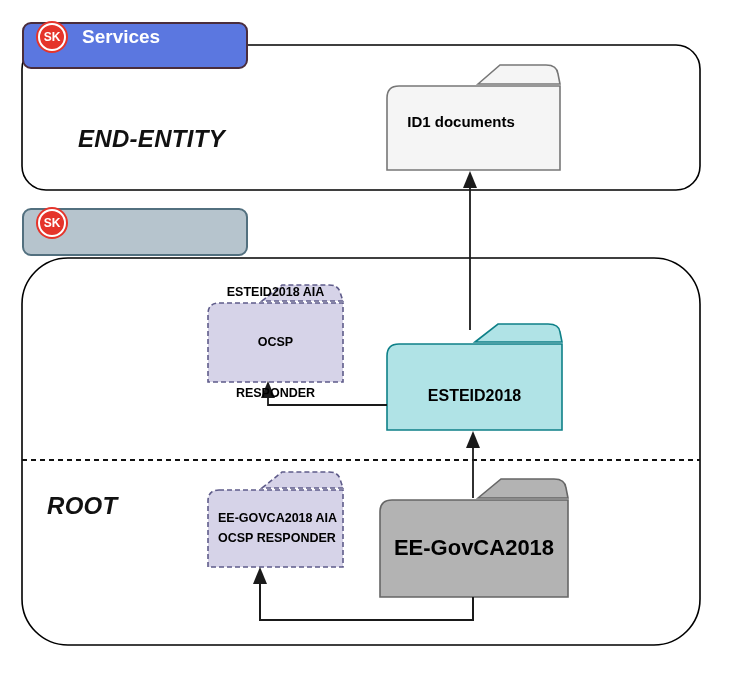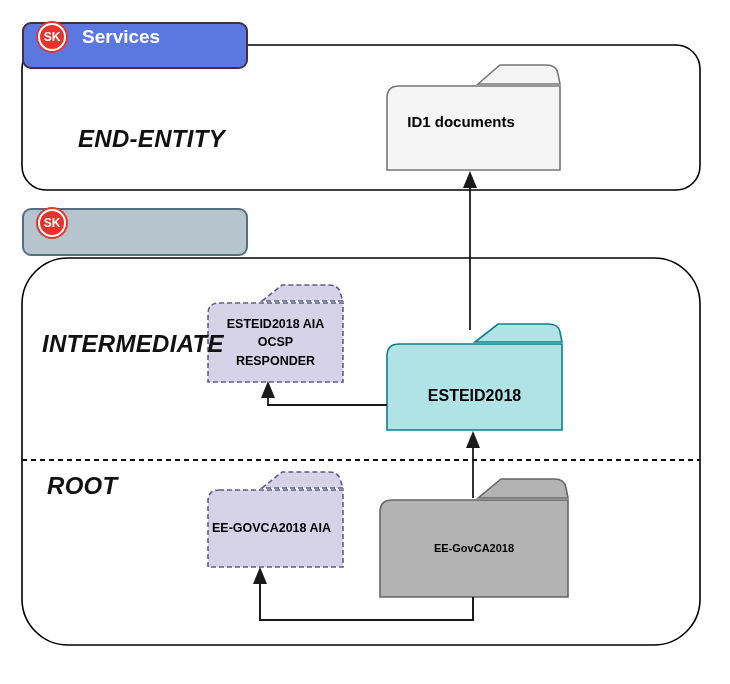--- a/index.html
+++ b/index.html
@@ -23,34 +23,34 @@
        flex:0 0 32px;}
   .sk-badge::after{content:"";position:absolute;inset:2px;border:2px solid #fff;
        border-radius:50%;}
   .sk-badge span{font-size:12px;font-weight:bold;color:#fff;letter-spacing:0;}
 
   
   .tier{position:absolute;font-weight:bold;font-style:italic;font-size:24px;
         color:#111;z-index:4;letter-spacing:.3px;}
   .tier-end{left:78px;top:125px;}
   .tier-intermediate{left:42px;top:330px;}
-  .tier-root{left:47px;top:472px;}
+  .tier-root{left:47px;top:492px;}
 
   
   .flabel{position:absolute;display:flex;flex-direction:column;
         align-items:center;justify-content:center;text-align:center;
         font-weight:bold;color:#000;z-index:4;box-sizing:border-box;}
   .flabel-id1{left:387px;top:86px;width:148px;height:70px;font-size:15px;}
   .flabel-esteid{left:387px;top:344px;width:175px;height:104px;font-size:16px;}
-  .flabel-govca{left:380px;top:500px;width:188px;height:96px;font-size:11px;}
+  .flabel-govca{left:380px;top:500px;width:188px;height:96px;font-size:22px;}
   .flabel-esteid-aia{left:208px;top:303px;width:135px;height:79px;
-        font-size:12.5px;line-height:1.45;}
+        font-size:12.5px;line-height:1.45;gap:32px;}
   .flabel-govca-aia{left:208px;top:490px;width:135px;height:77px;
         font-size:12.5px;line-height:1.55;align-items:flex-start;
-        text-align:left;padding-left:4px;}
+        text-align:left;padding-left:10px;}
 </style>
 </head>
 <body>
 
 <div class="canvas">
 
   <svg class="layer" width="730" height="684" viewBox="0 0 730 684">
 
     <rect x="22" y="45" width="678" height="145" rx="24" ry="24" fill="#ffffff" stroke="#000000" stroke-width="1.6"></rect>
 
@@ -111,32 +111,32 @@
     <span>Services</span>
   </div>
 
   <div class="tag tag-pki">
     <span class="sk-badge">
       <span>SK</span>
     </span>
   </div>
 
   <div class="tier tier-end">END-ENTITY</div>
-  <div class="tier tier-intermediate">INTERMEDIATE</div>
   <div class="tier tier-root">ROOT</div>
 
   <div class="flabel flabel-id1">ID1 documents</div>
 
   <div class="flabel flabel-esteid">ESTEID2018</div>
 
   <div class="flabel flabel-govca">EE-GovCA2018</div>
 
   <div class="flabel flabel-esteid-aia">
     <span>ESTEID2018 AIA</span>
     <span>OCSP</span>
     <span>RESPONDER</span>
   </div>
 
   <div class="flabel flabel-govca-aia">
     <span>EE-GOVCA2018 AIA</span>
+    <span>OCSP RESPONDER</span>
   </div>
 
 </div>
 
 </body></html>

